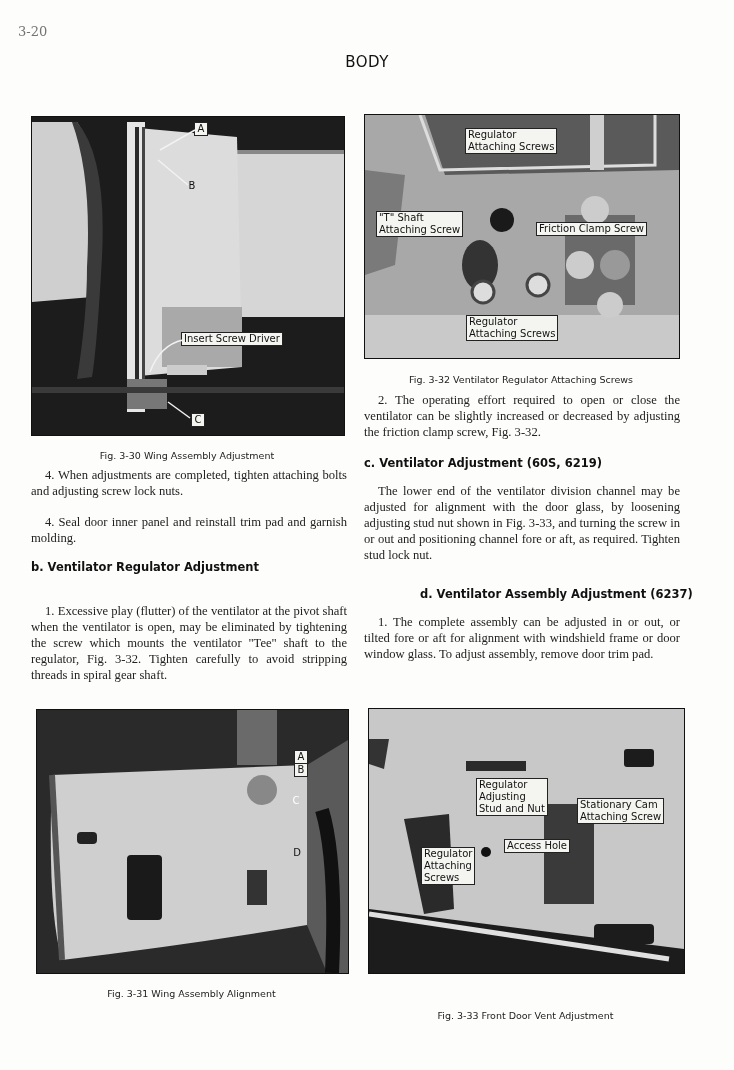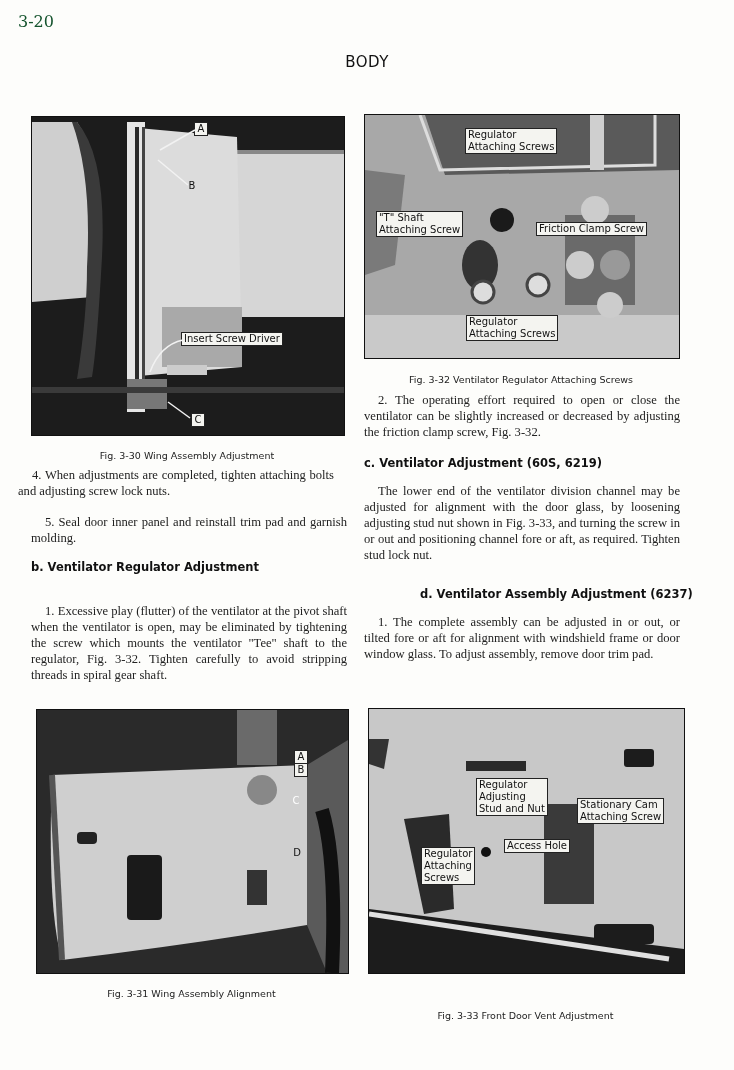--- a/index.html
+++ b/index.html
@@ -1,18 +1,18 @@
 <!DOCTYPE html>
 <html><head>
 <meta charset="utf-8">
 <style>
   html, body { margin:0; padding:0; }
   body { width:734px; height:1070px; background:#fdfdfb; position:relative; overflow:hidden; color:#1a1a1a; font-family:"Liberation Serif", serif; }
   .abs { position:absolute; }
-  .page-num { left:18px; top:12px; font-size:16px; font-family:"DejaVu Serif", serif; color:#14532d; }
+  .page-num { left:18px; top:24px; font-size:13px; font-family:"DejaVu Serif", serif; color:#737373; }
   .section-title { left:0; width:734px; top:53px; text-align:center; font-family:"DejaVu Sans", sans-serif; font-size:15px; font-weight:500; letter-spacing:0.5px; color:#111; }
   .photo { border:1.5px solid #111; overflow:hidden; }
   .caption { font-family:"DejaVu Sans", sans-serif; font-size:9.5px; color:#222; text-align:center; }
   .para { font-size:12.6px; line-height:16px; text-align:justify; color:#222; }
   .heading { font-family:"DejaVu Sans", sans-serif; font-weight:bold; font-size:11.5px; line-height:16px; color:#111; }
   .callout { position:absolute; background:#f4f4f0; border:1px solid #222; font-family:"DejaVu Sans", sans-serif; font-size:10px; line-height:12px; color:#111; padding:0 2px; text-align:left; white-space:nowrap; }
   .letter { position:absolute; background:#f4f4f0; border:1px solid #222; font-family:"DejaVu Sans", sans-serif; font-size:10px; line-height:12px; width:12px; text-align:center; color:#111; }
   svg.lines { position:absolute; left:0; top:0; }
 </style>
 </head>
@@ -108,22 +108,22 @@
   <div>Attaching Screws</div>
 </div>
 <div class="abs caption" style="left:364px; top:374px; width:314px;">Fig. 3-32  Ventilator Regulator Attaching Screws</div>
 
 <div class="abs para" style="left:364px; top:392px; width:316px; text-indent:14px;">2. The operating effort required to open or close the ventilator can be slightly increased or decreased by adjusting the friction clamp screw, Fig. 3-32.</div>
 <div class="abs heading" style="left:364px; top:455px; width:316px;">c.  Ventilator Adjustment (60S, 6219)</div>
 <div class="abs para" style="left:364px; top:483px; width:316px; text-indent:14px;">The lower end of the ventilator division channel may be adjusted for alignment with the door glass, by loosening adjusting stud nut shown in Fig. 3-33, and turning the screw in or out and positioning channel fore or aft, as required. Tighten stud lock nut.</div>
 <div class="abs heading" style="left:380px; top:586px; width:316px;margin-left:40px;">d.  Ventilator Assembly Adjustment (6237)</div>
 <div class="abs para" style="left:364px; top:614px; width:316px; text-indent:14px;">1. The complete assembly can be adjusted in or out, or tilted fore or aft for alignment with windshield frame or door window glass. To adjust assembly, remove door trim pad.</div>
 
-<div class="abs para" style="left:18px; top:467px; width:316px; text-indent:14px;font-family:Liberation Serif, serif;">4. When adjustments are completed, tighten attaching bolts and adjusting screw lock nuts.</div>
-<div class="abs para" style="left:31px; top:514px; width:316px; text-indent:14px;">5. Seal door inner panel and reinstall trim pad and garnish molding.</div>
+<div class="abs para" style="left:31px; top:467px; width:316px; text-indent:14px;font-family:Liberation Serif, serif;">4. When adjustments are completed, tighten attaching bolts and adjusting screw lock nuts.</div>
+<div class="abs para" style="left:31px; top:514px; width:316px; text-indent:14px;">4. Seal door inner panel and reinstall trim pad and garnish molding.</div>
 <div class="abs heading" style="left:31px; top:559px; width:316px;">
   <div>b.  Ventilator Regulator Adjustment</div>
 </div>
 <div class="abs para" style="left:31px; top:603px; width:316px; text-indent:14px;">1. Excessive play (flutter) of the ventilator at the pivot shaft when the ventilator is open, may be eliminated by tightening the screw which mounts the ventilator "Tee" shaft to the regulator, Fig. 3-32. Tighten carefully to avoid stripping threads in spiral gear shaft.</div>
 
 <div class="abs photo" style="left:36px; top:709px; width:311px; height:263px; background:#222;">
   <svg width="311" height="263">
     <rect width="311" height="263" fill="#2a2a2a"></rect>
     <rect x="200" y="0" width="40" height="55" fill="#6a6a6a"></rect>
     <path d="M15,65 L270,55 L270,215 Q150,235 25,250 Q10,200 15,65 Z" fill="#cfcfcf"></path>

